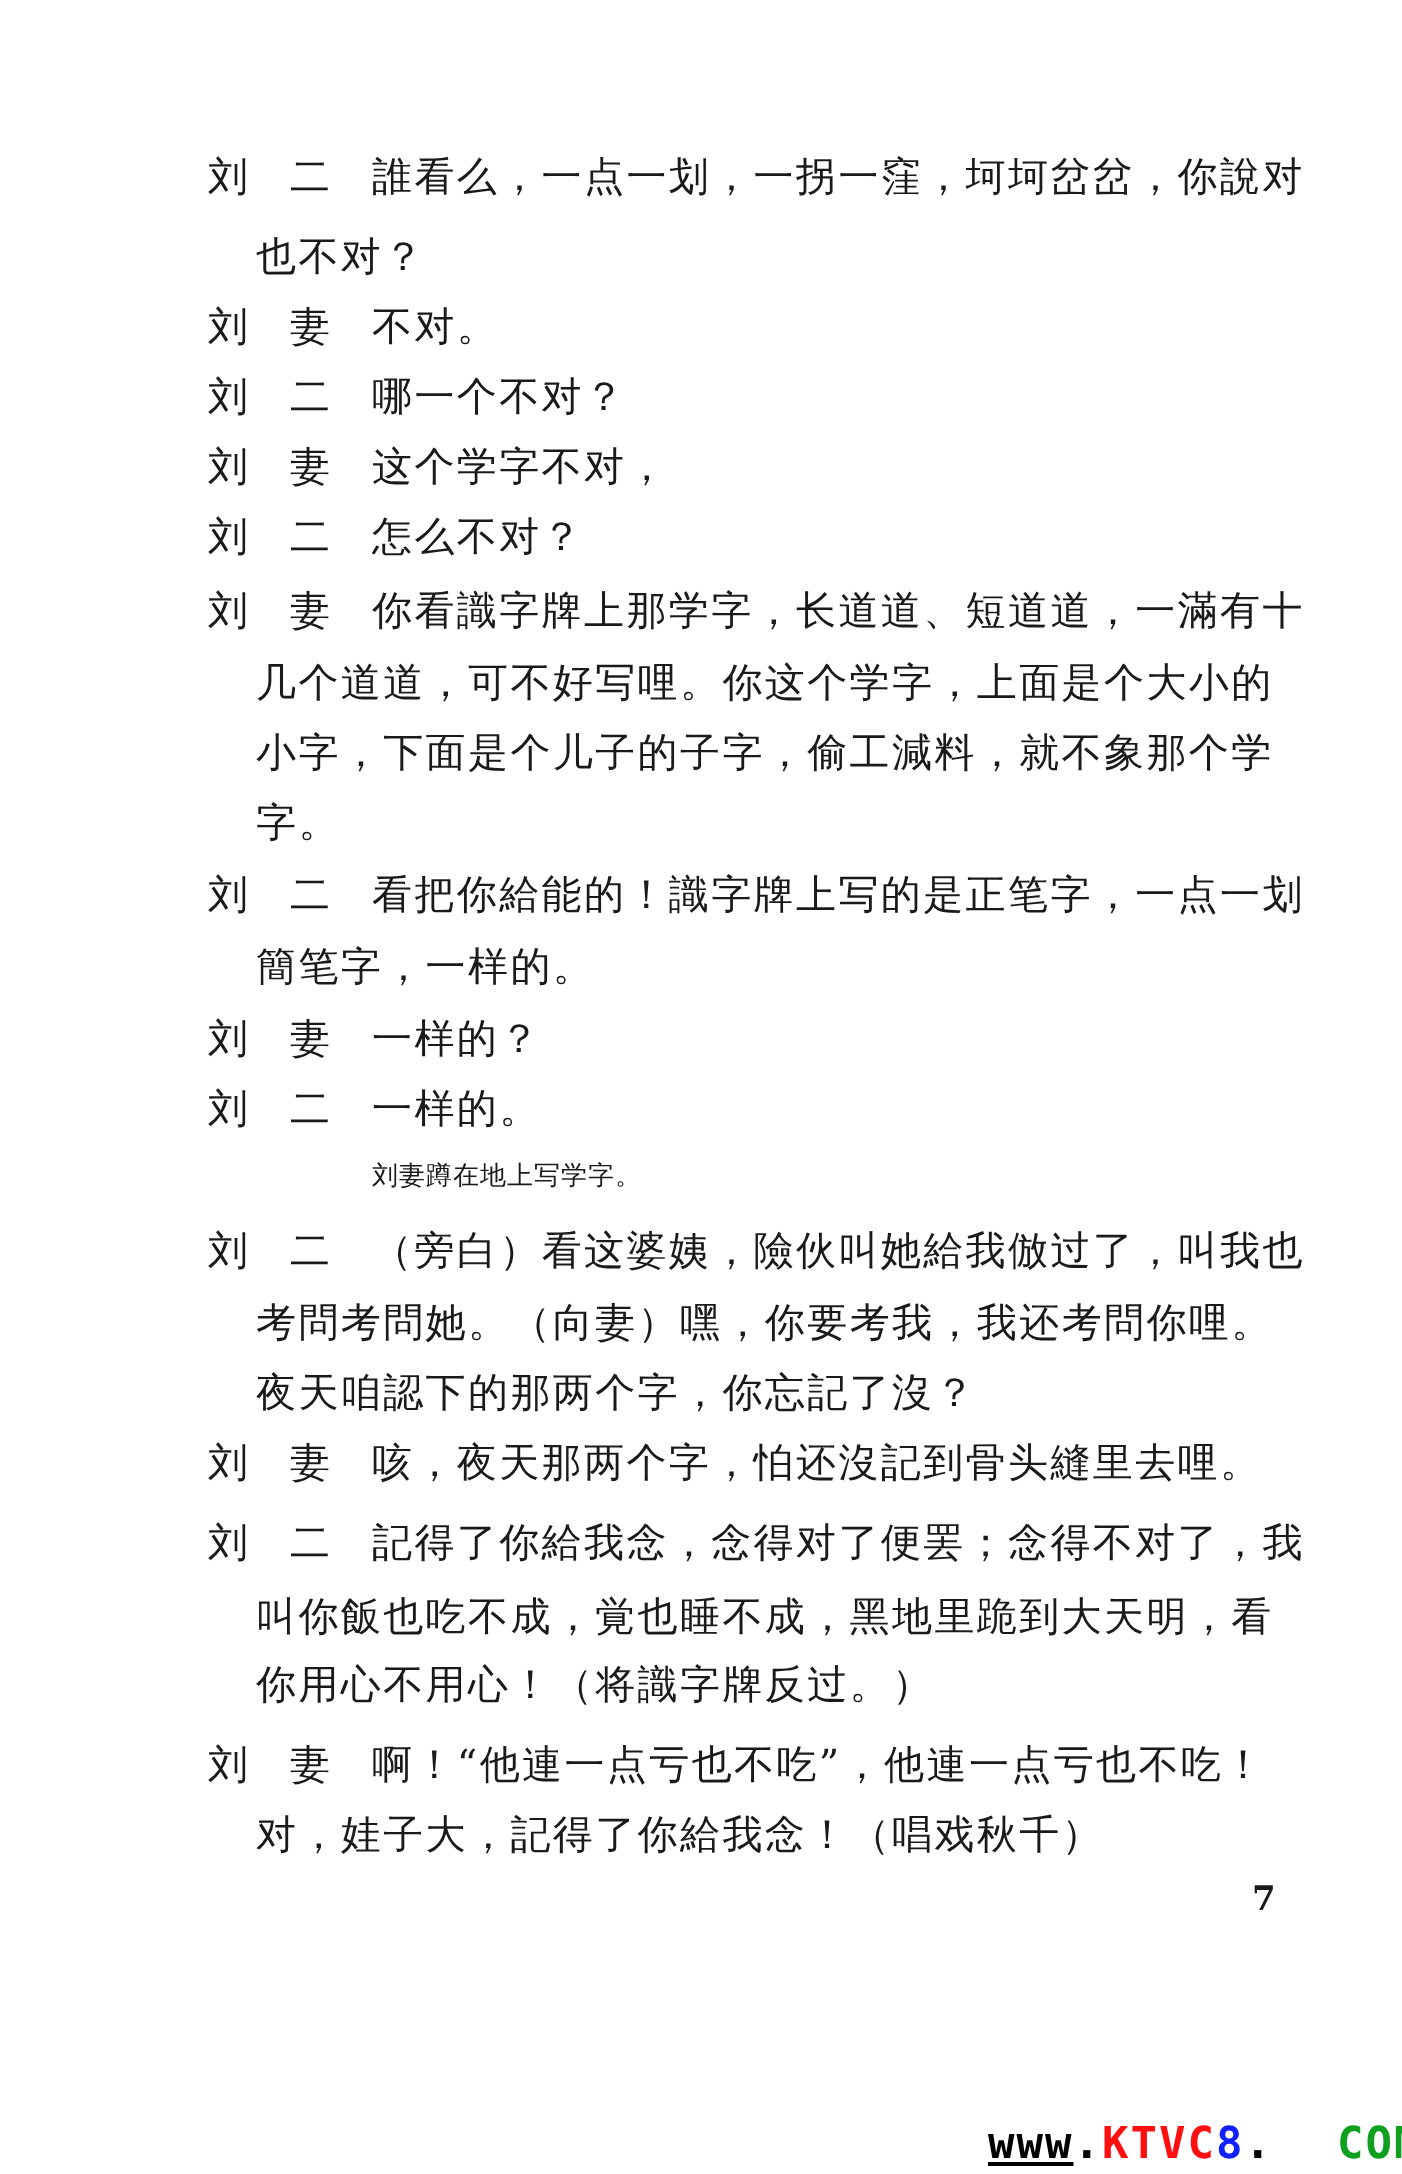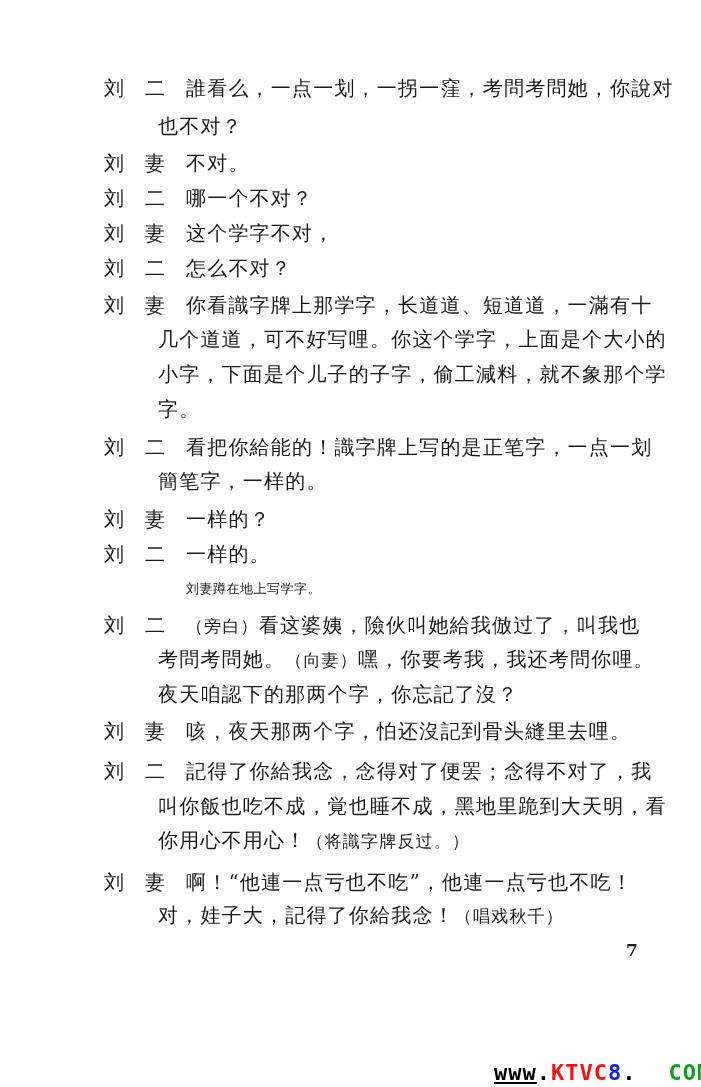--- a/index.html
+++ b/index.html
@@ -5,40 +5,40 @@
   html, body { margin: 0; padding: 0; }
   body {
     width: 701px; height: 1087px; background: #ffffff; position: relative; overflow: hidden;
     font-family: "DejaVu Serif", "Liberation Serif", serif; color: #1a1a1a;
   }
   .page { position: absolute; left: 0; top: 0; width: 701px; height: 1087px; }
   .line { position: absolute; left: 0; height: 34px; line-height: 34px; white-space: nowrap; font-size: 20px; }
   .spk1 { position: absolute; left: 103px; width: 22px; text-align: center; }
   .spk2 { position: absolute; left: 144px; width: 22px; text-align: center; }
   .speech { position: absolute; left: 186px; letter-spacing: 1.2px; }
-  .cont { position: absolute; left: 158px; letter-spacing: 1.2px; font-family: Liberation Mono, monospace; }
+  .cont { position: absolute; left: 128px; letter-spacing: 1.2px; }
   .direction { position: absolute; left: 186px; font-size: 13px; letter-spacing: 0.5px; }
-  .aside { font-size: 17px; }
+  .aside { font-size: 20px; }
   .pagenum { position: absolute; left: 626px; top: 940px; font-size: 17px; font-weight: bold; font-family: "DejaVu Serif", serif; }
   .watermark { position: absolute; left: 494px; top: 1060px; font-family: "DejaVu Sans Mono", "Liberation Mono", monospace; font-size: 22px; font-weight: bold; letter-spacing: 1px; }
   .wm-www { color: #000000; text-decoration: underline; }
   .wm-dot { color: #000000; }
   .wm-k { color: #ff1010; }
   .wm-8 { color: #1020ff; }
   .wm-com { color: #10a020; margin-left: 32px; }
 </style>
 </head>
 <body>
 
 <div class="page">
 
   <div class="line" style="top:71px">
     <span class="spk1">刘</span>
     <span class="spk2">二</span>
-    <span class="speech">誰看么，一点一划，一拐一窪，考問考問她，你說对</span>
+    <span class="speech">誰看么，一点一划，一拐一窪，坷坷岔岔，你說对</span>
   </div>
   <div class="line" style="top:111px">
     <span class="cont">也不对？</span>
   </div>
   <div class="line" style="top:146px">
     <span class="spk1">刘</span>
     <span class="spk2">妻</span>
     <span class="speech">不对。</span>
   </div>
   <div class="line" style="top:181px">

